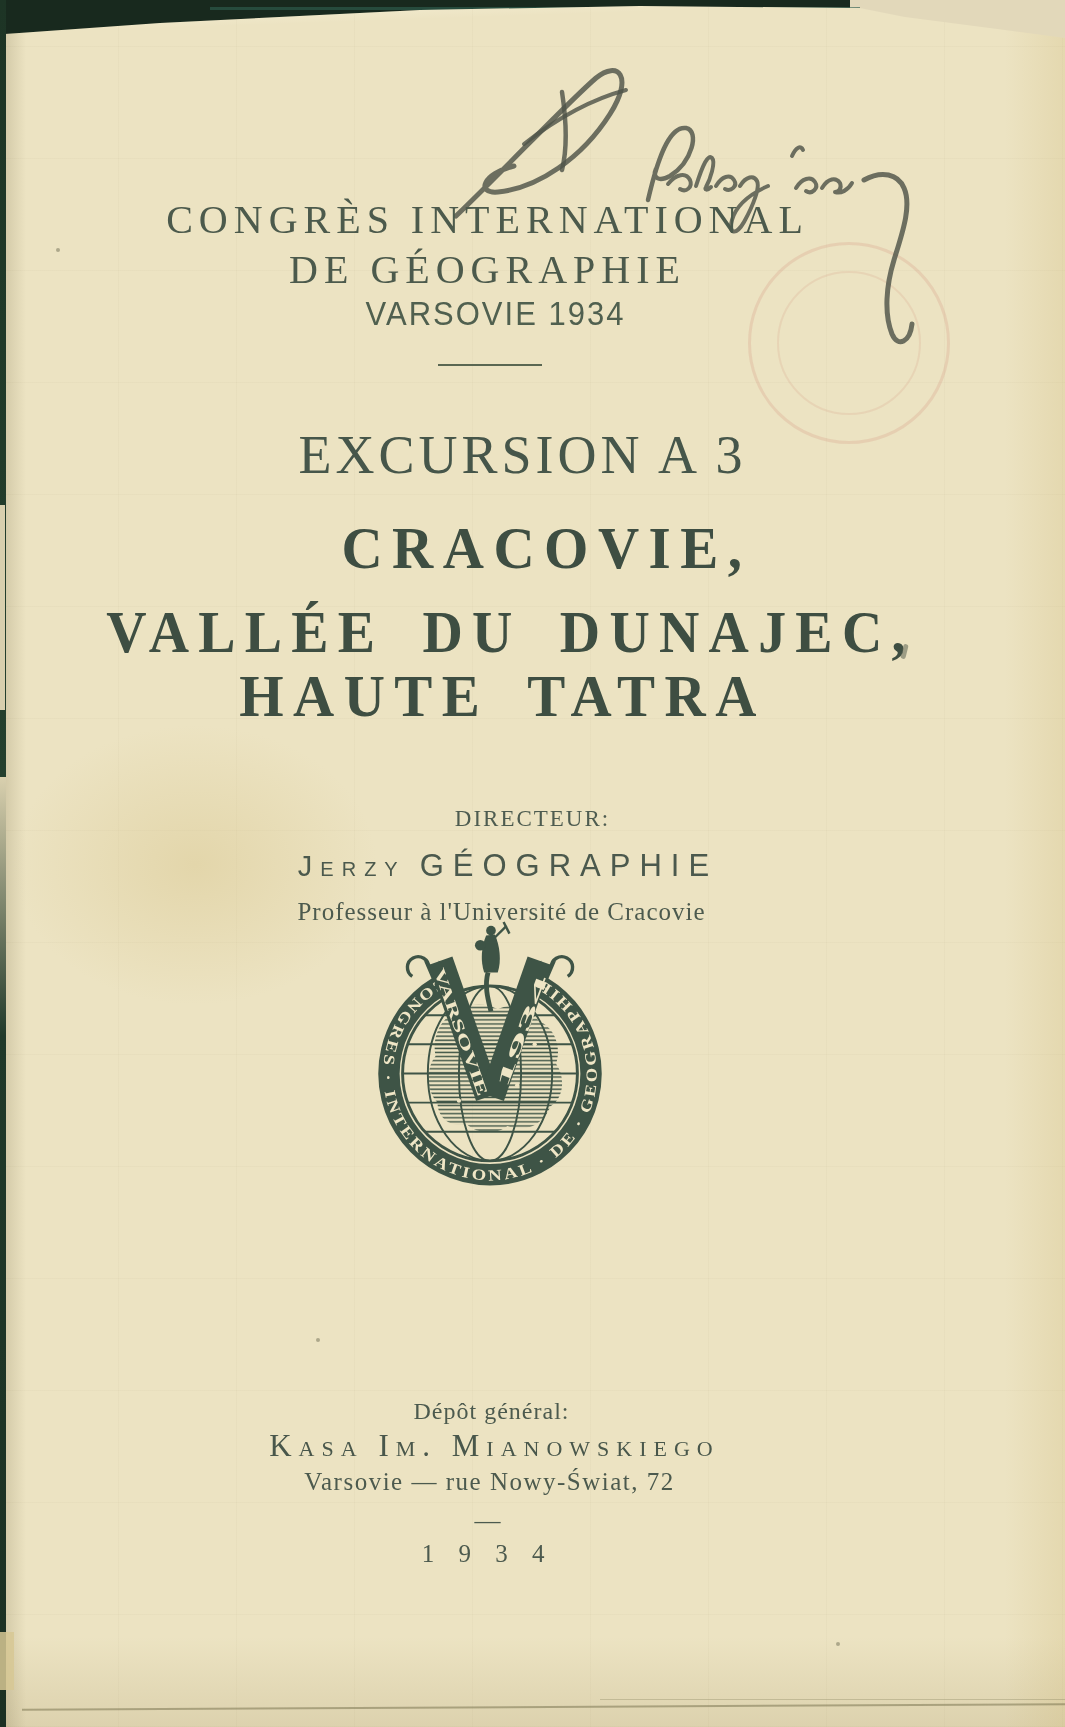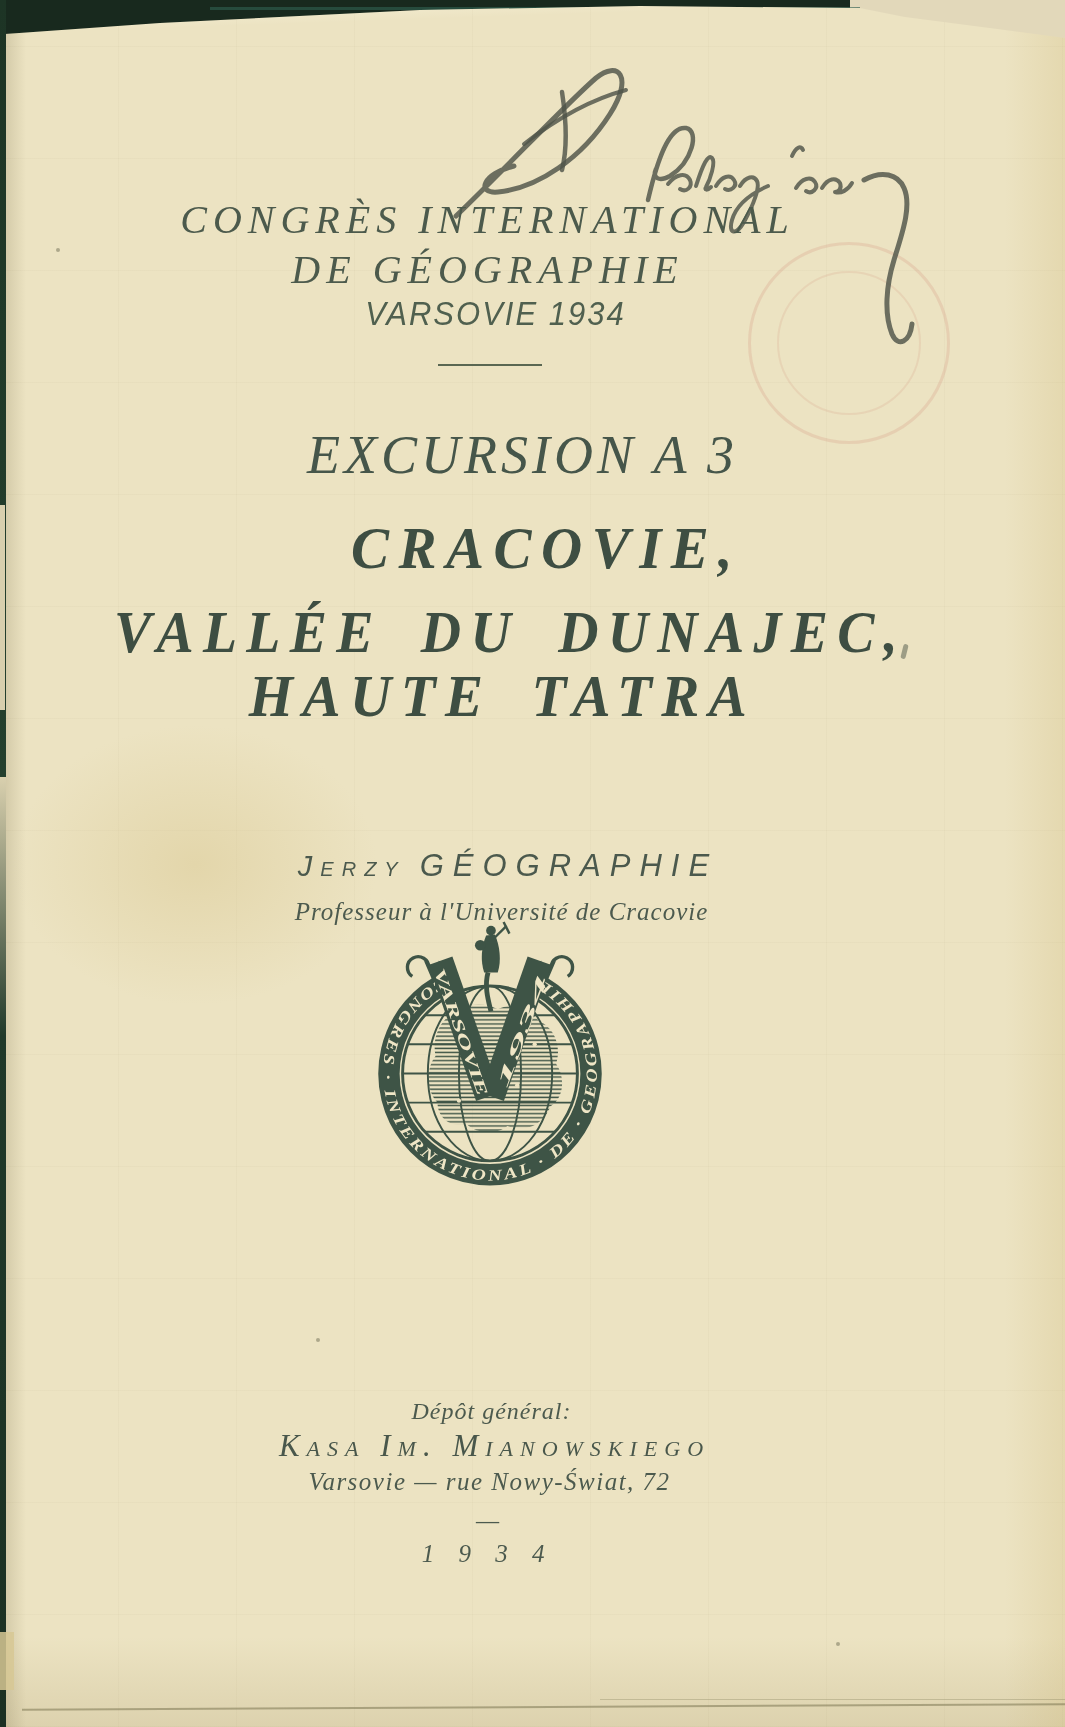--- a/index.html
+++ b/index.html
@@ -18,21 +18,20 @@
     background:
       radial-gradient(ellipse 260px 200px at 195px 865px, rgba(216,198,142,.45), rgba(216,198,142,0) 70%),
       linear-gradient(178deg, rgba(255,251,233,.65) 0px, rgba(255,251,233,0) 34px),
       linear-gradient(90deg, rgba(96,86,48,.22) 0px, rgba(96,86,48,0) 26px),
       linear-gradient(270deg, rgba(205,183,118,.25) 0, rgba(205,183,118,0) 60px),
       linear-gradient(0deg, rgba(150,132,82,.18) 0, rgba(150,132,82,0) 90px),
       repeating-linear-gradient(0deg, rgba(140,128,88,.045) 0 1px, transparent 1px 112px),
       repeating-linear-gradient(90deg, rgba(140,128,88,.045) 0 1px, transparent 1px 118px),
       #ece3c2;
     clip-path:polygon(5px 34px,160px 23px,420px 10px,640px 6px,860px 8px,905px 17px,1005px 30px,1065px 38px,1065px 1727px,5px 1727px);
-    font-style:italic;
   }
   
   .cover-left{position:absolute;top:0;left:0;width:6px;height:1727px;background:linear-gradient(180deg,#1d3425 0,#24402e 45%,#d9d0ae 32%,#20392a 60%,#1b3023 100%);}
   .cover-left-notch{position:absolute;top:505px;left:0;width:5px;height:205px;background:#d8cfae;}
   .tape-bit{position:absolute;top:1632px;left:0;width:14px;height:58px;background:#d7c894;opacity:.85;}
 
   .line{position:absolute;left:0;width:100%;text-align:center;white-space:nowrap;}
 
   .congress-l1,.congress-l2{
     font-size:40px;letter-spacing:6px;color:#4c5a4c;transform:translateX(-45px);
@@ -108,20 +107,21 @@
   <div class="line varsovie">VARSOVIE 1934</div>
   <div class="rule"></div>
 
   <div class="line excursion">EXCURSION A 3</div>
 
   <div class="line title-l title-l1">CRACOVIE,</div>
   <div class="line title-l title-l2">VALLÉE DU DUNAJEC,</div>
   <div class="line title-l title-l3">HAUTE TATRA</div>
   <div class="stray-mark"></div>
 
+  <div class="line directeur">DIRECTEUR:</div>
   <div class="line director-name">
     <span class="name-first">Jerzy</span><span class="name-last">GÉOGRAPHIE</span>
   </div>
   <div class="line affiliation">Professeur à l'Université de Cracovie</div>
 
   <div class="emblem-wrap">
     <svg viewBox="0 0 300 280" width="292" height="272">
       <defs>
         <pattern id="hatch" width="6" height="4.2" patternUnits="userSpaceOnUse">
           <line x1="0" y1="2" x2="6" y2="2" stroke="#3e5446" stroke-width="1.5"></line>

